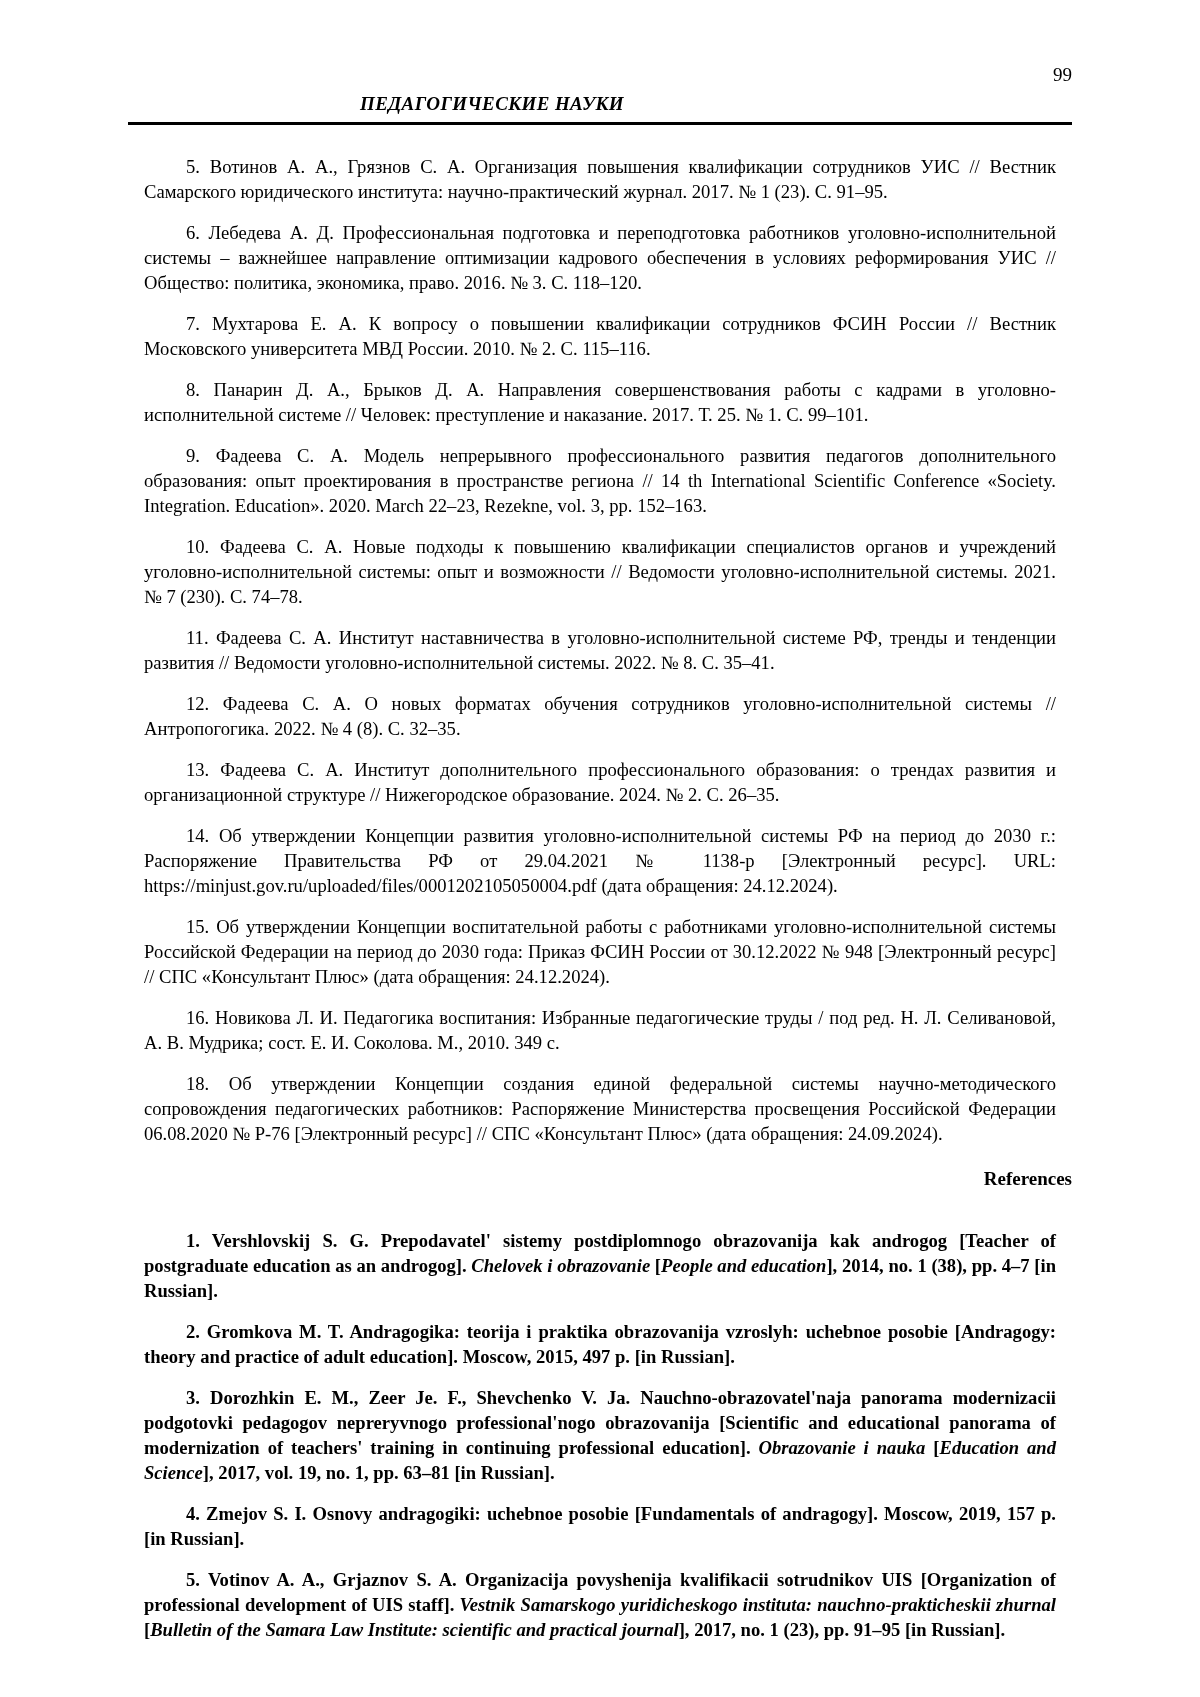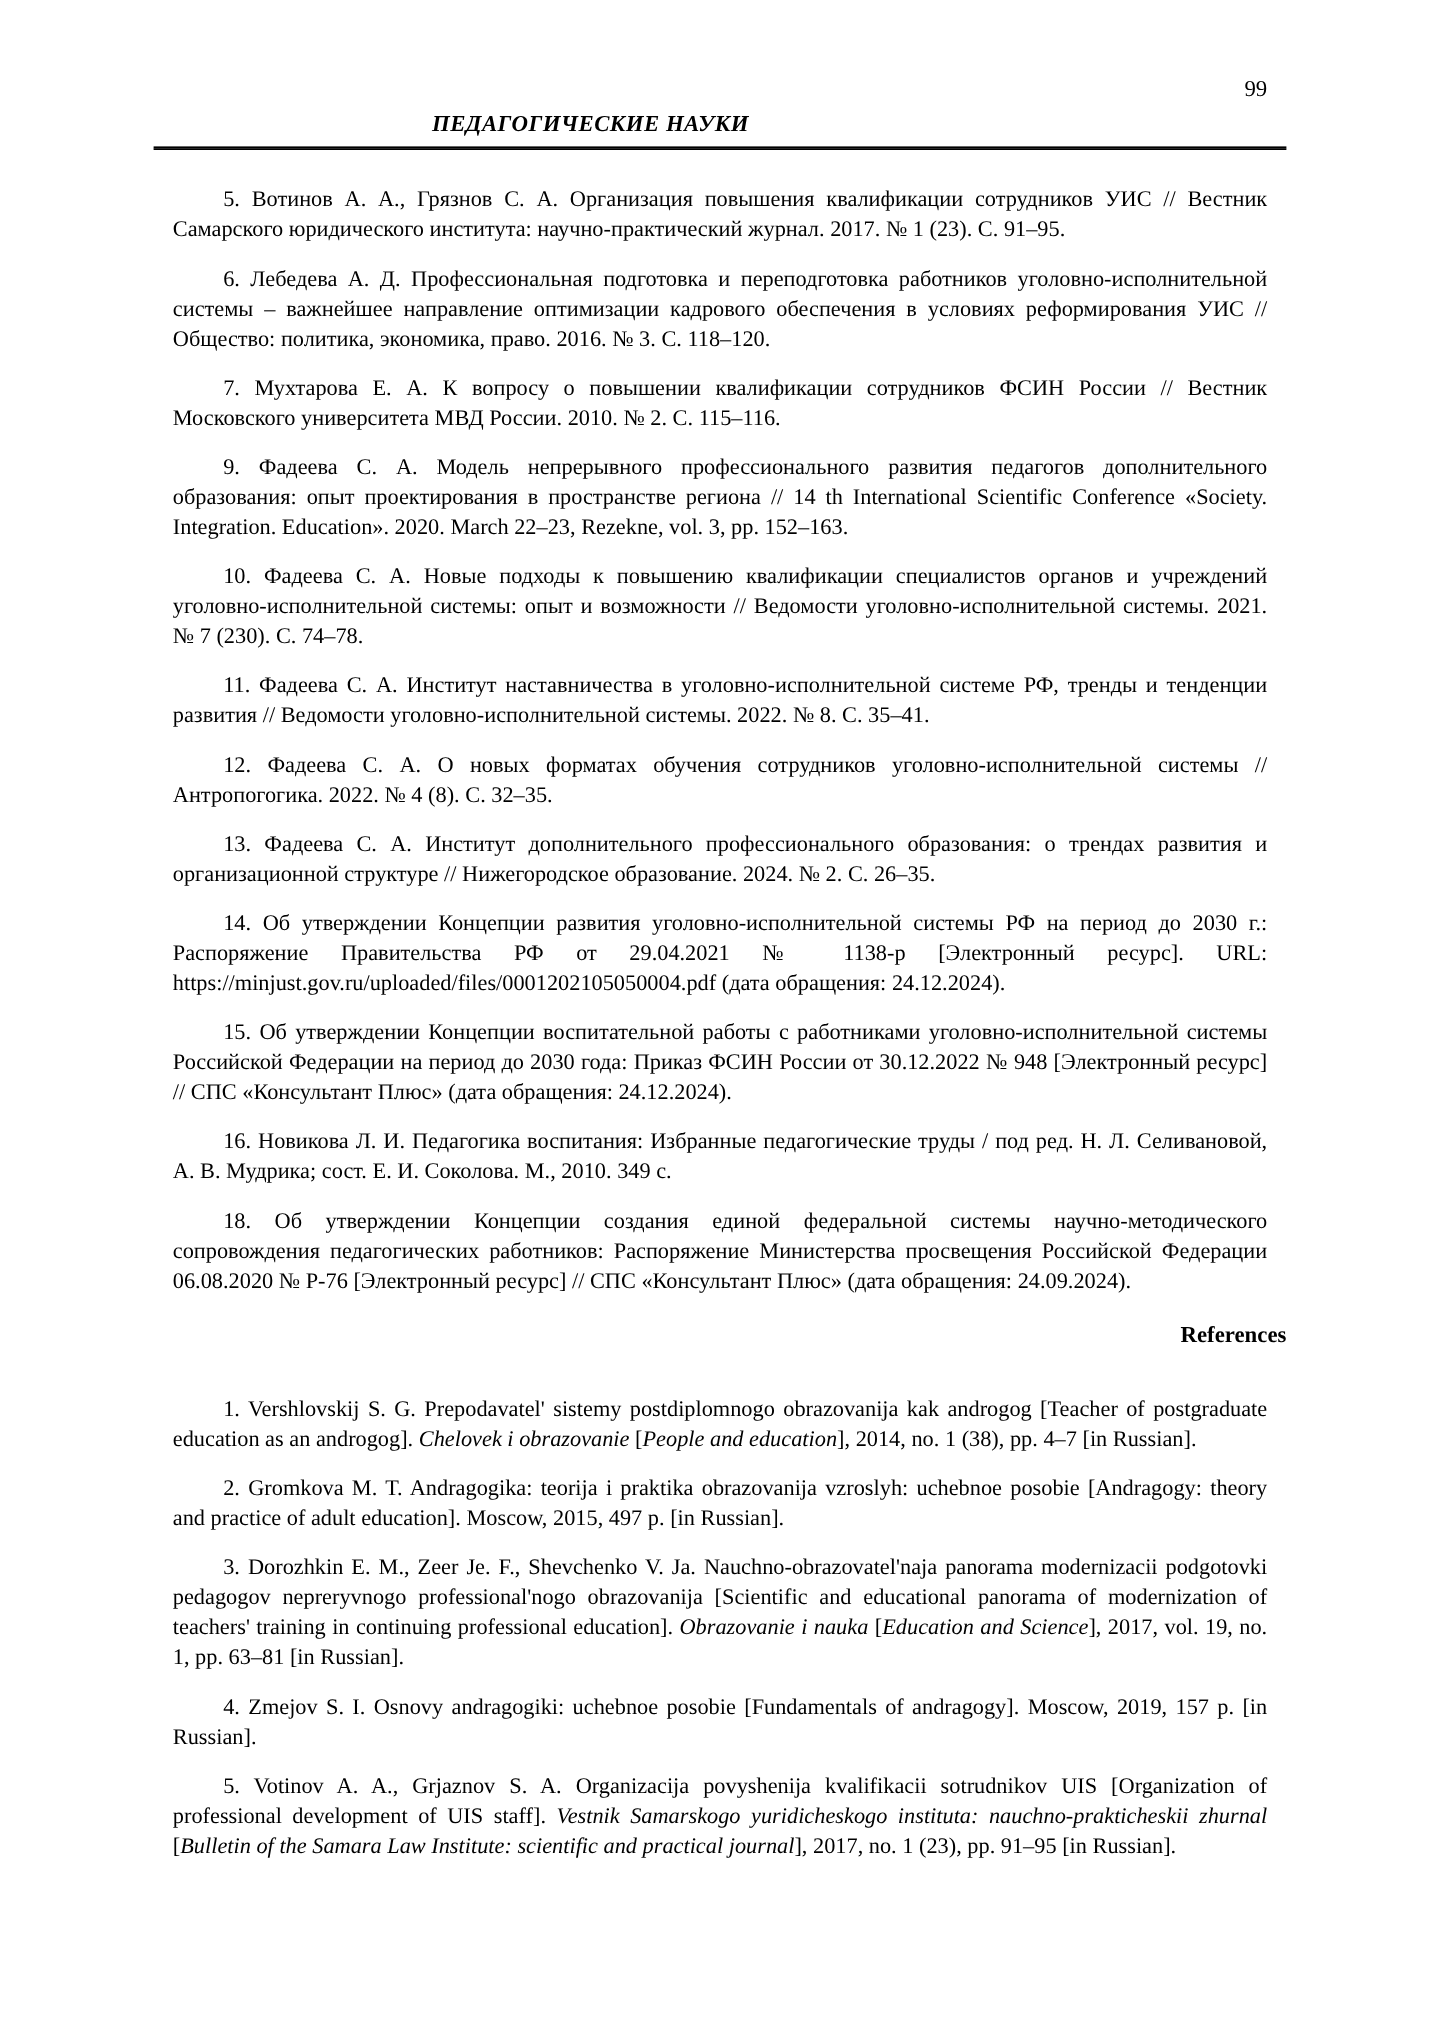--- a/index.html
+++ b/index.html
@@ -12,21 +12,21 @@
     height: 1697px;
     position: relative;
     background: #ffffff;
     font-family: "Liberation Serif", serif;
     color: #000000;
     box-sizing: border-box;
   }
   .page-number {
     position: absolute;
     top: 64px;
-    right: 144px;
+    right: 128px;
     font-size: 19px;
     font-family: "Liberation Serif", serif;
   }
   .running-head {
     position: absolute;
     top: 93px;
     left: 0;
     width: 984px;
     text-align: center;
     font-style: italic;
@@ -61,20 +61,21 @@
   }
   .refs-heading {
     margin: 22px 0 14px 0;
     text-align: right;
     font-weight: bold;
     font-size: 19px;
     font-family: "Liberation Serif", serif;
   }
   .latin {
     font-family: "Liberation Serif", serif;
+    font-weight: bold;
   }
   i { font-style: italic; }
   .spacer-sm { height: 8px; }
 </style>
 </head>
 <body>
 
 <div class="page">
 
   <div class="page-number">99</div>
@@ -82,20 +83,21 @@
   <div class="running-head">ПЕДАГОГИЧЕСКИЕ НАУКИ</div>
 
   <div class="rule-double"></div>
 
   <div class="content">
 
     <div>
       <p class="ref">5. Вотинов А. А., Грязнов С. А. Организация повышения квалификации сотрудников УИС // Вестник Самарского юридического института: научно-практический журнал. 2017. № 1 (23). С. 91–95.</p>
       <p class="ref">6. Лебедева А. Д. Профессиональная подготовка и переподготовка работников уголовно-исполнительной системы – важнейшее направление оптимизации кадрового обеспечения в условиях реформирования УИС // Общество: политика, экономика, право. 2016. № 3. С. 118–120.</p>
       <p class="ref">7. Мухтарова Е. А. К вопросу о повышении квалификации сотрудников ФСИН России // Вестник Московского университета МВД России. 2010. № 2. С. 115–116.</p>
+      <p class="ref">8. Панарин Д. А., Брыков Д. А. Направления совершенствования работы с кадрами в уголовно-исполнительной системе // Человек: преступление и наказание. 2017. Т. 25. № 1. С. 99–101.</p>
       <p class="ref">9. Фадеева С. А. Модель непрерывного профессионального развития педагогов дополнительного образования: опыт проектирования в пространстве региона // 14 th International Scientific Conference «Society. Integration. Education». 2020. March 22–23, Rezekne, vol. 3, pp. 152–163.</p>
       <p class="ref">10. Фадеева С. А. Новые подходы к повышению квалификации специалистов органов и учреждений уголовно-исполнительной системы: опыт и возможности // Ведомости уголовно-исполнительной системы. 2021. № 7 (230). С. 74–78.</p>
       <p class="ref">11. Фадеева С. А. Институт наставничества в уголовно-исполнительной системе РФ, тренды и тенденции развития // Ведомости уголовно-исполнительной системы. 2022. № 8. С. 35–41.</p>
       <p class="ref">12. Фадеева С. А. О новых форматах обучения сотрудников уголовно-исполнительной системы // Антропогогика. 2022. № 4 (8). С. 32–35.</p>
       <p class="ref">13. Фадеева С. А. Институт дополнительного профессионального образования: о трендах развития и организационной структуре // Нижегородское образование. 2024. № 2. С. 26–35.</p>
       <p class="ref">14. Об утверждении Концепции развития уголовно-исполнительной системы РФ на период до 2030 г.: Распоряжение Правительства РФ от 29.04.2021 № 1138-р [Электронный ресурс]. URL: https://minjust.gov.ru/uploaded/files/0001202105050004.pdf (дата обращения: 24.12.2024).</p>
       <p class="ref">15. Об утверждении Концепции воспитательной работы с работниками уголовно-исполнительной системы Российской Федерации на период до 2030 года: Приказ ФСИН России от 30.12.2022 № 948 [Электронный ресурс] // СПС «Консультант Плюс» (дата обращения: 24.12.2024).</p>
       <p class="ref">16. Новикова Л. И. Педагогика воспитания: Избранные педагогические труды / под ред. Н. Л. Селивановой, А. В. Мудрика; сост. Е. И. Соколова. М., 2010. 349 с.</p>
       <p class="ref">18. Об утверждении Концепции создания единой федеральной системы научно-методического сопровождения педагогических работников: Распоряжение Министерства просвещения Российской Федерации 06.08.2020 № Р-76 [Электронный ресурс] // СПС «Консультант Плюс» (дата обращения: 24.09.2024).</p>
     </div>

